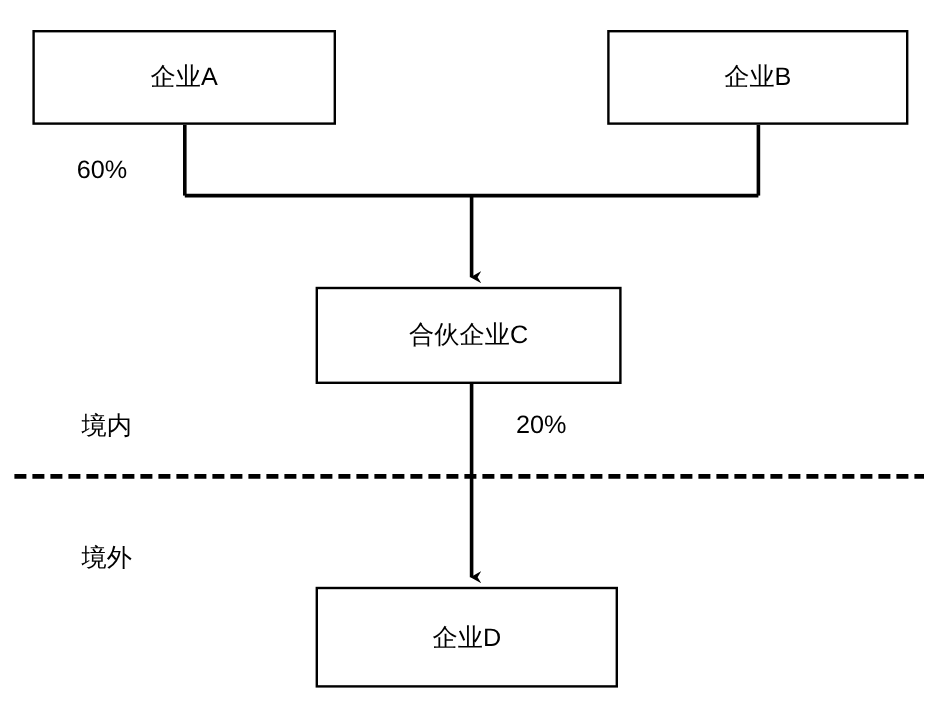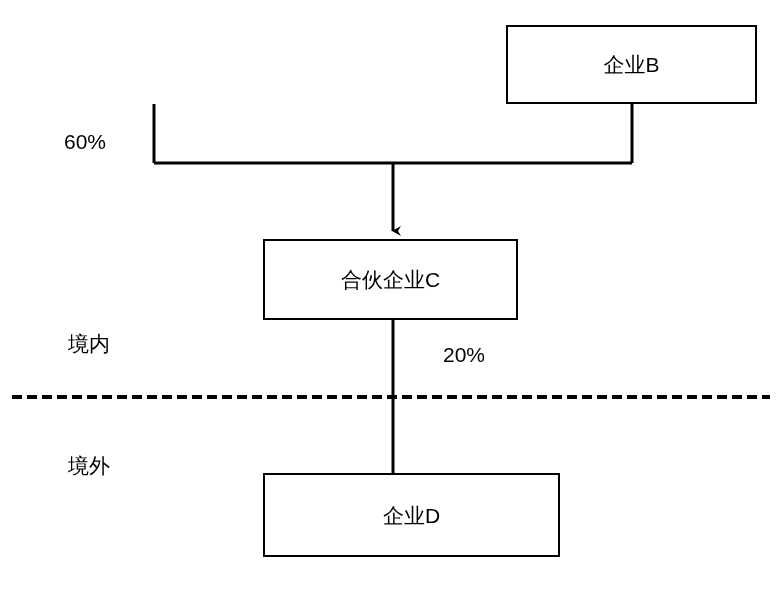--- a/index.html
+++ b/index.html
@@ -74,34 +74,37 @@
 
     <path d="M 393 163 L 393 231" stroke="#000000" stroke-width="3" fill="none" marker-end="url(#arrowhead)"></path>
 
     <path d="M 393 320 L 393 481" stroke="#000000" stroke-width="3" fill="none" marker-end="url(#arrowhead)"></path>
   </svg>
 
   <svg class="svg-layer" viewBox="0 0 783 594" xmlns="http://www.w3.org/2000/svg">
     <line x1="12" y1="397" x2="770" y2="397" stroke="#000000" stroke-width="4" stroke-dasharray="10 5"></line>
   </svg>
 
+  <div class="node" style="left:27px; top:25px; width:253px; height:79px;">
+    <span class="node-label">企业A</span>
+  </div>
 
   <div class="node" style="left:506px; top:25px; width:251px; height:79px;text-align:center;">
     <span class="node-label">企业B</span>
   </div>
 
   <div class="node" style="left:263px; top:239px; width:255px; height:81px;text-align:right;">
     <span class="node-label">合伙企业C</span>
   </div>
 
-  <div class="node" style="left:263px; top:473px; width:297px; height:84px;">
+  <div class="node" style="left:263px; top:489px; width:252px; height:84px;">
     <span class="node-label">企业D</span>
   </div>
 
   <div class="edge-label" style="left:64px; top:131px;">60%</div>
 
-  <div class="edge-label" style="left:443px; top:344px;">20%</div>
+  <div class="edge-label" style="left:430px; top:344px;">20%</div>
 
-  <div class="region-label" style="left:68px; top:333px;">境内</div>
+  <div class="region-label" style="left:68px; top:345px;">境内</div>
 
   <div class="region-label" style="left:68px; top:425px;margin-top:30px;">境外</div>
 
 </div>
 
 </body></html>

